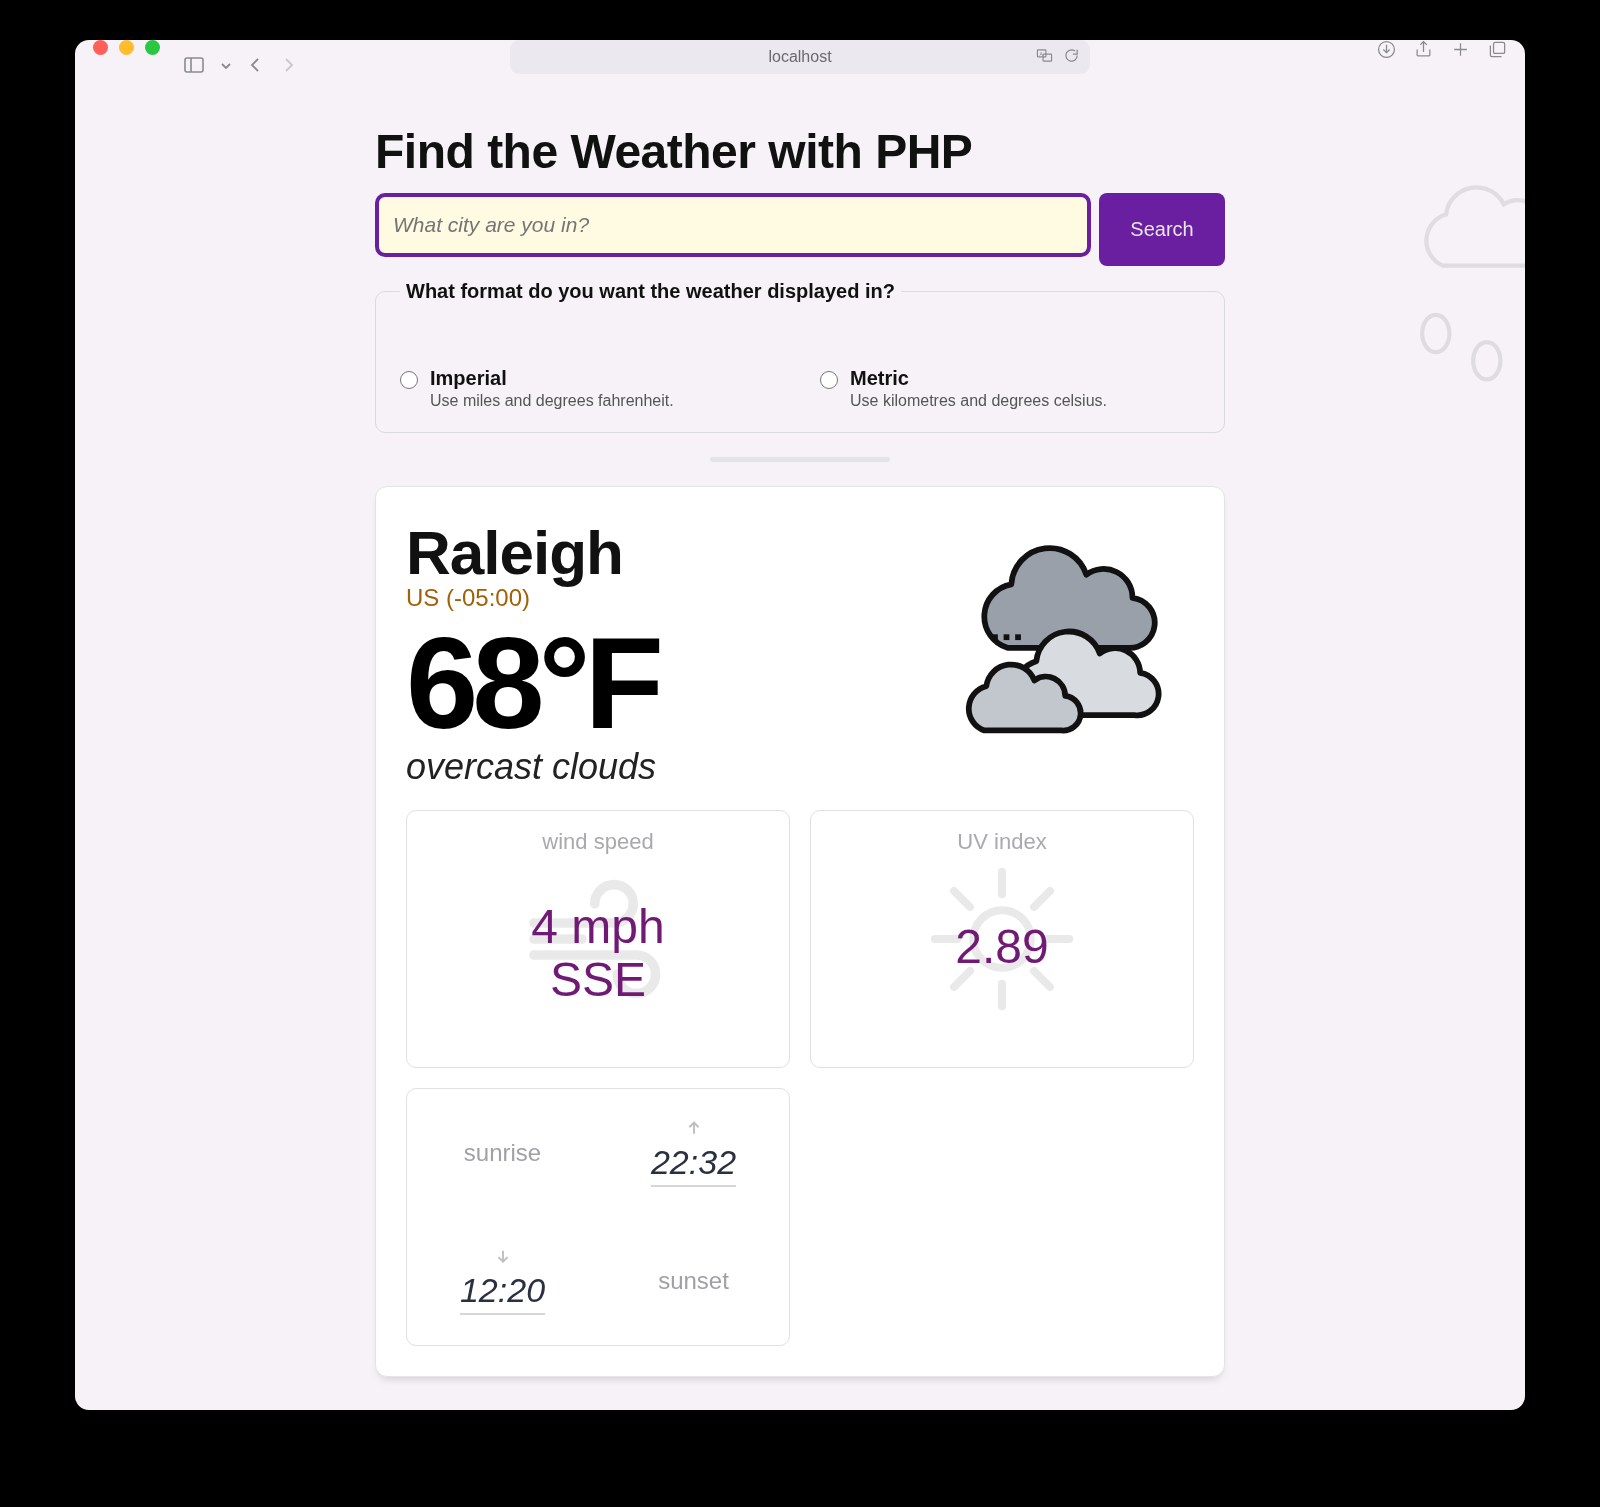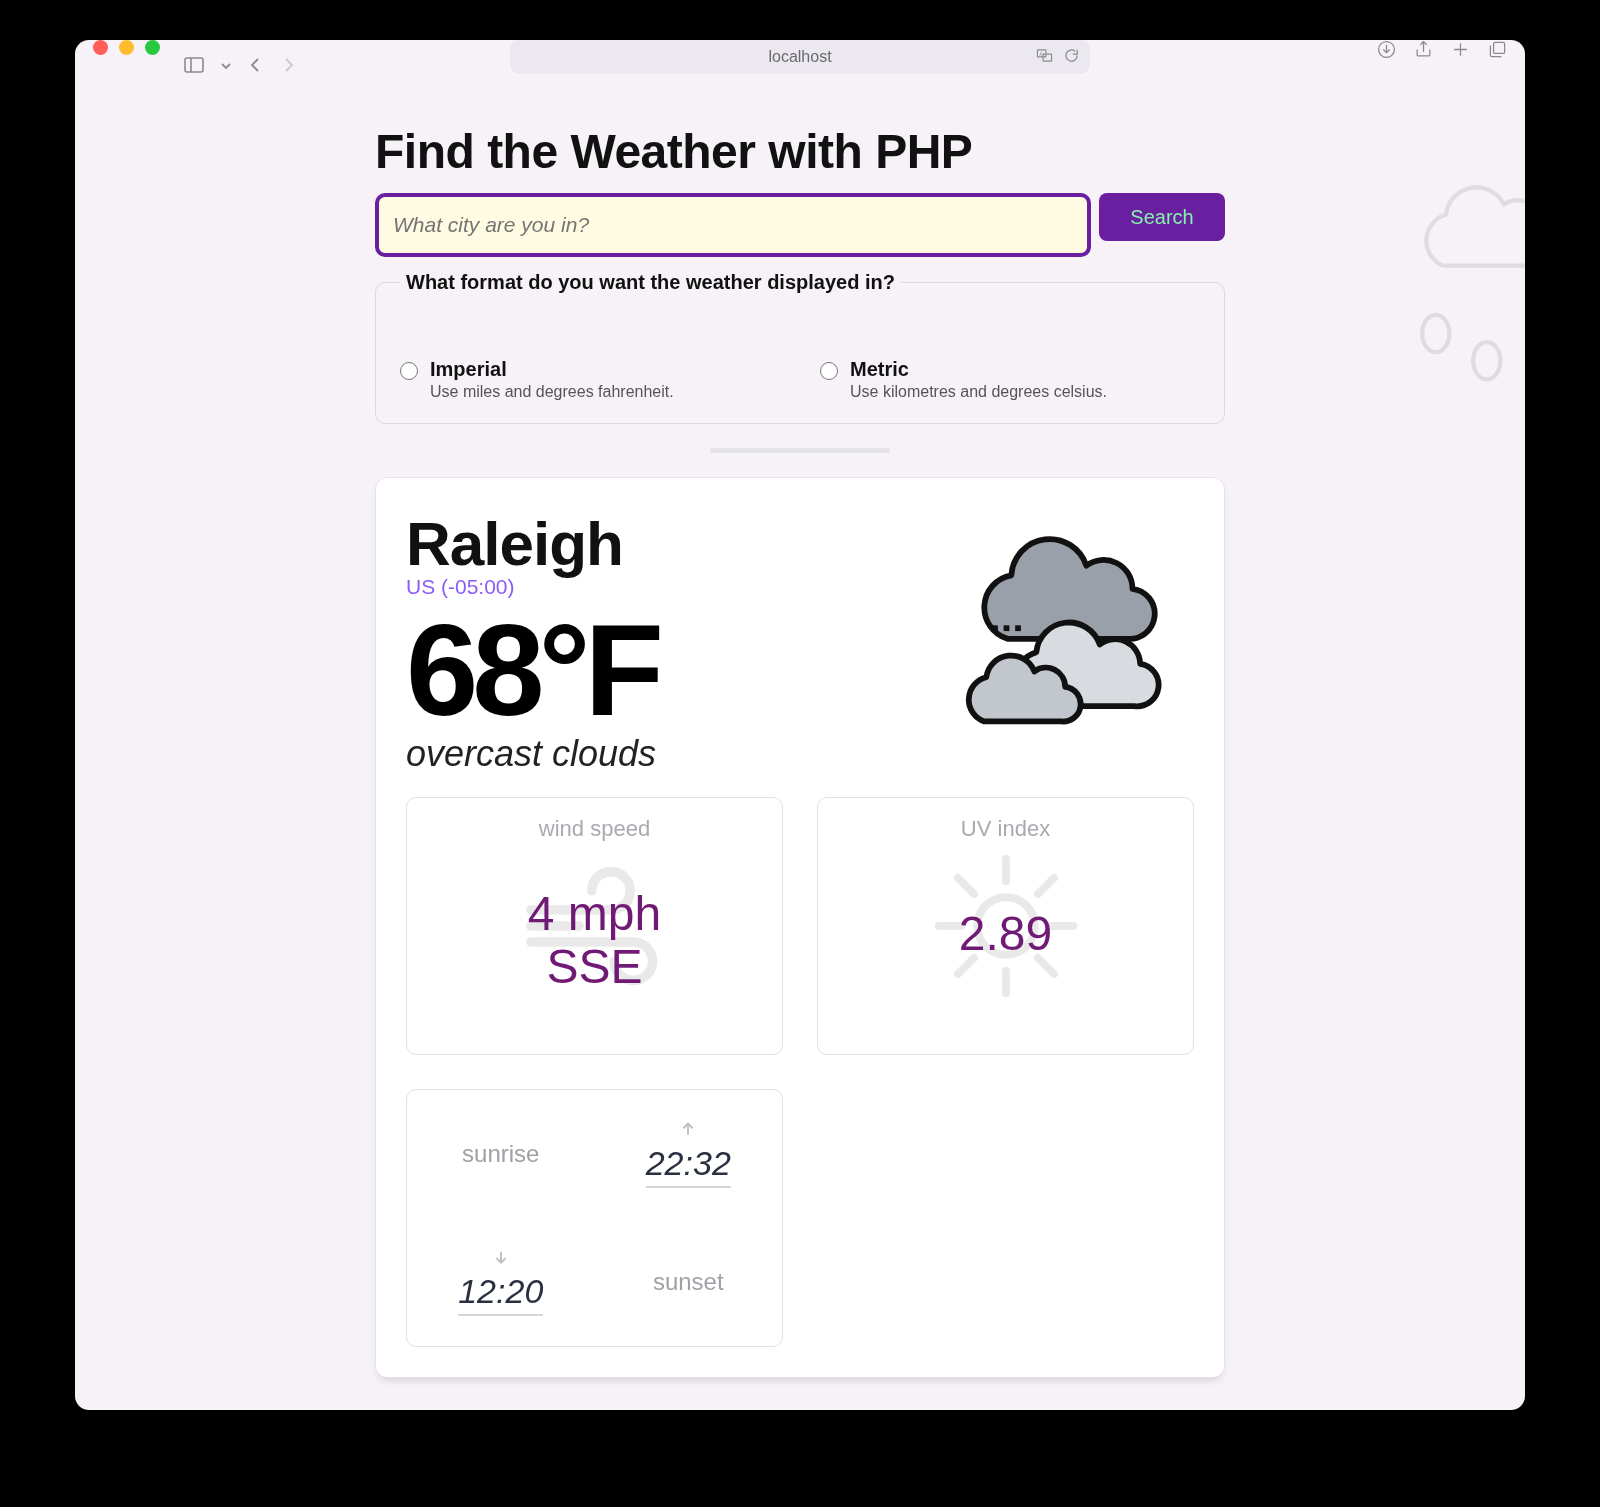--- a/index.html
+++ b/index.html
@@ -73,25 +73,25 @@
   border-radius:10px;
   background:#fffbe2;
   padding:0 14px;
   font-size:21px;
   font-style:italic;
   color:#7d7d82;
   outline:none;
 }
 .search-btn {
   width:126px;
-  height:48px;
+  height:73px;
   border:none;
   border-radius:8px;
   background:#6a1ea0;
-  color:#86efac;
+  color:#e5e5e5;
   font-size:20px;
   font-weight:500;
   cursor:pointer;
 }
 fieldset.fmt {
   margin-top:14px;
   border:1px solid #d9d9de;
   border-radius:10px;
   padding:20px 24px 22px;
   position:relative;
@@ -116,26 +116,26 @@
 .card {
   background:#fff;
   border:1px solid #e3e3e8;
   border-radius:12px;
   padding:30px;
   box-shadow: 0 6px 8px -4px rgba(0,0,0,.15);
   margin-bottom:30px;
 }
 .card-top { display:flex; justify-content:space-between; align-items:flex-start;}
 .city-name { font-size:62px; font-weight:800; letter-spacing:-1px; color:#111;}
-.region { font-size:21px; color:#8b5cf6; margin-top:-4px;}
+.region { font-size:24px; color:#a16207; margin-top:-4px;}
 .temp { font-size:130px; font-weight:800; letter-spacing:-6px; color:#000; line-height:1; margin-top:6px;}
 .cond { font-size:36px; font-style:italic; color:#222; margin-top:-2px;}
 .wx-icon svg { width:250px; height:auto; }
 
-.metrics { display:grid; grid-template-columns:1fr 1fr; gap:34px; margin-top:22px;}
+.metrics { display:grid; grid-template-columns:1fr 1fr; gap:20px; margin-top:22px;}
 .tile {
   border:1px solid #e0e0e6;
   border-radius:10px;
   min-height:258px;
   display:flex;
   flex-direction:column;
   align-items:center;
   justify-content:flex-start;
   padding:18px;
   position:relative;

